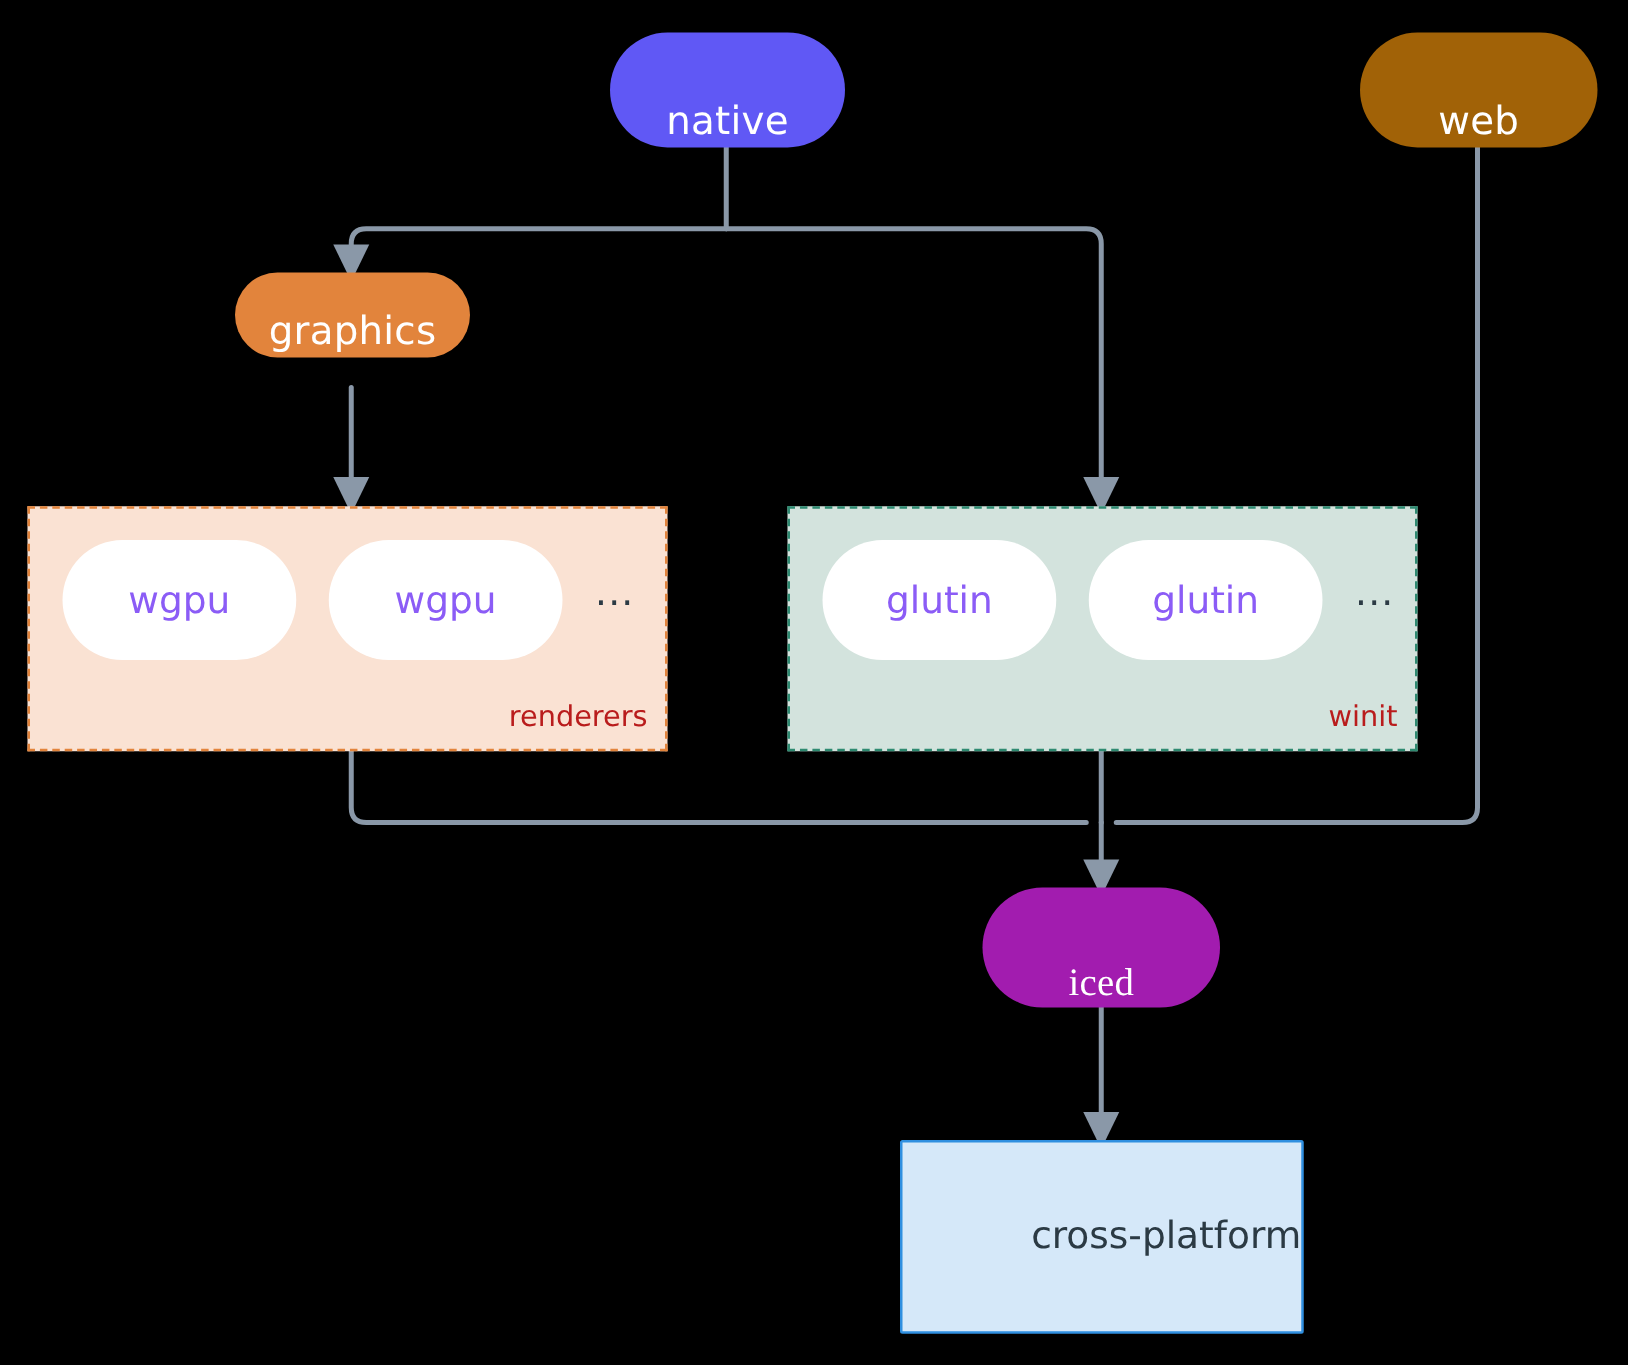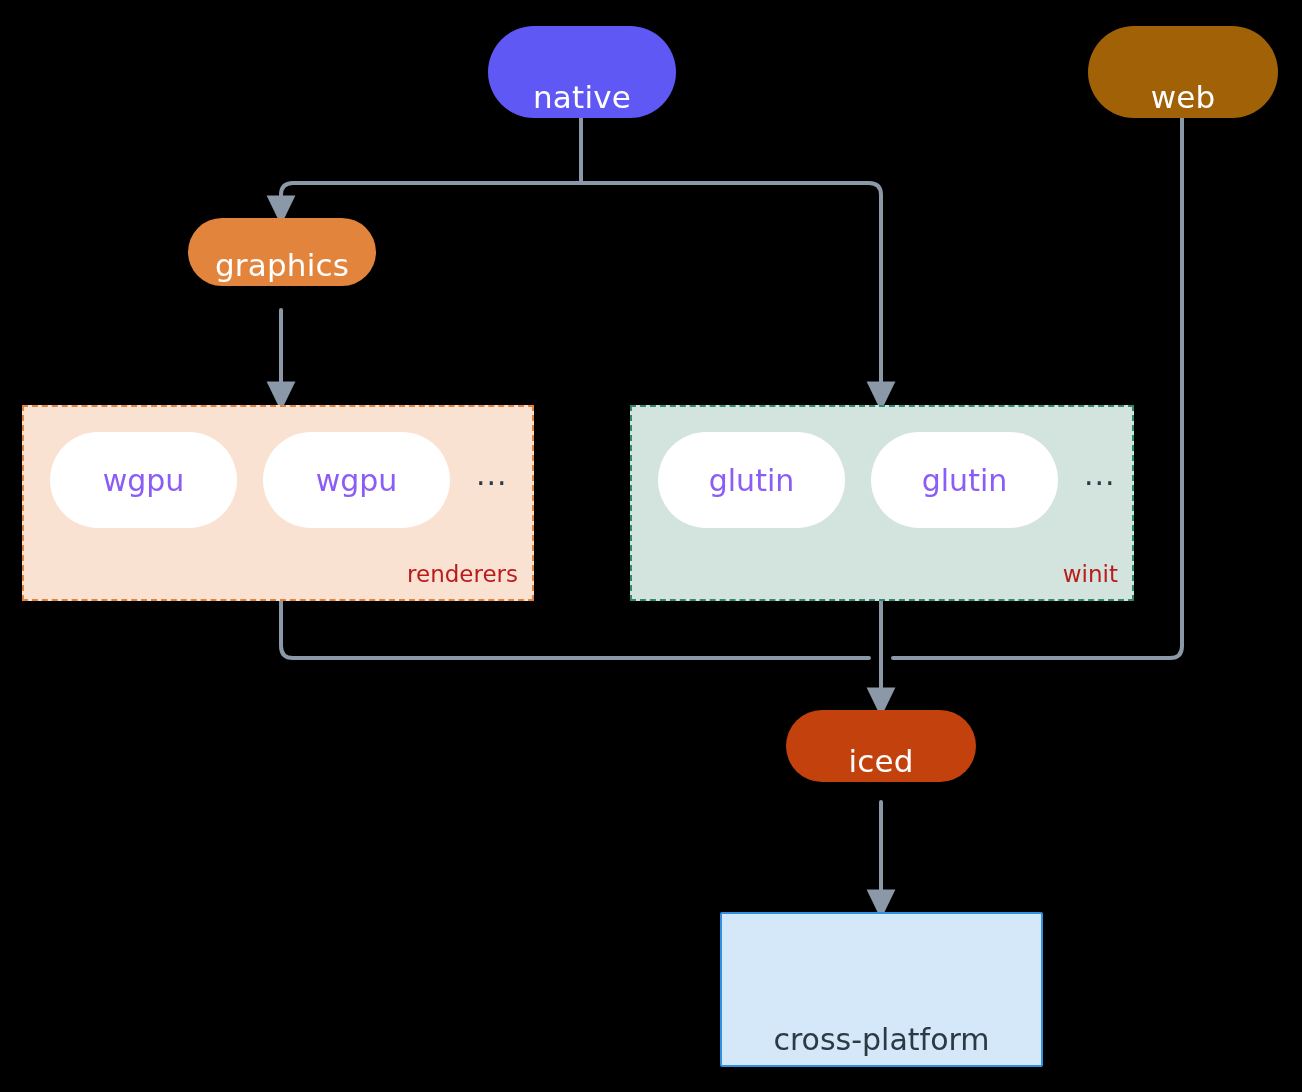--- a/index.html
+++ b/index.html
@@ -49,22 +49,23 @@
     width: 190px; height: 92px;
     background: #a16207;
   }
   #node-graphics {
     left: 188px;  top: 218px;
     width: 188px; height: 68px;
     background: #e2843c;
   }
   #node-iced {
     left: 786px;  top: 710px;
-    width: 190px; height: 72px;
-    background: #c2410c;
+    width: 190px; height: 96px;
+    background: #a21caf;
+    font-family: Liberation Serif, serif;
   }
   
   .group-box {
     position: absolute;
     box-sizing: border-box;
     border-style: dashed;
     border-width: 2px;
   }
   #group-renderers {
     left: 22px;  top: 405px;
@@ -114,21 +115,21 @@
   }
   
   #node-application {
     left: 720px; top: 912px;
     width: 323px; height: 155px;
     background: #d5e8f9;
     border: 2px solid #2f8fe0;
     border-radius: 2px;
     color: #2b3a44;
     font-size: 30px;
-    flex-direction: row;
+    flex-direction: column;
     line-height: 1.62;
   }
   .app-line { display: block; }
 </style>
 </head>
 <body>
 
 <div id="diagram-root">
 
   <svg id="edge-layer" viewBox="0 0 1302 1092" xmlns="http://www.w3.org/2000/svg">

